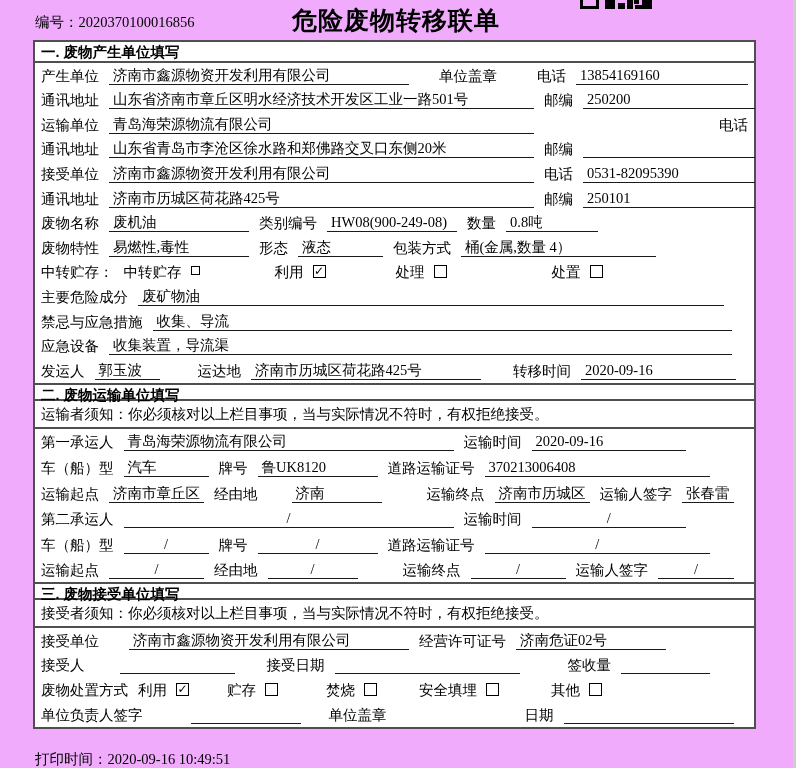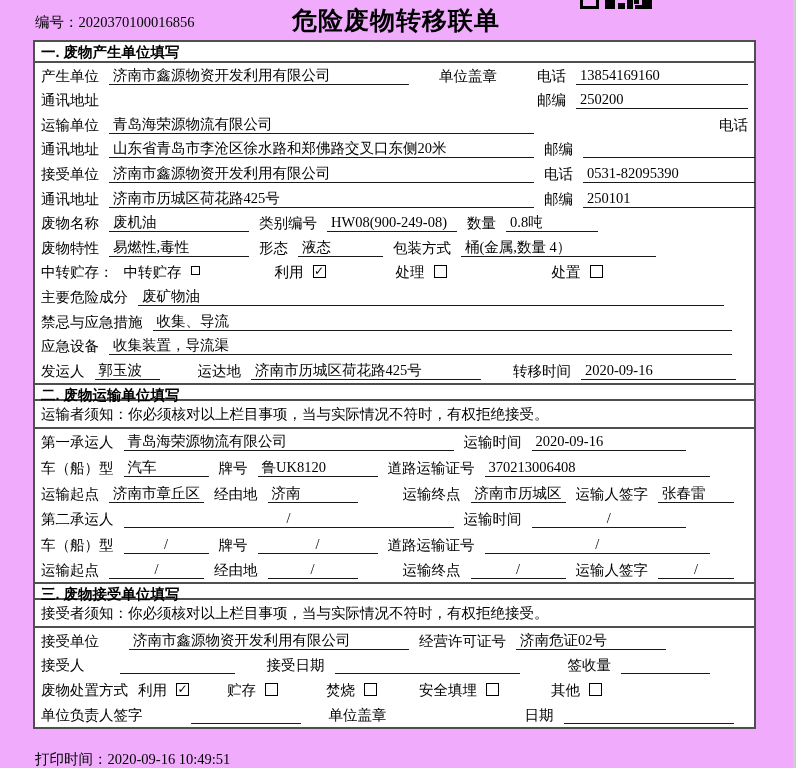--- a/index.html
+++ b/index.html
@@ -70,20 +70,21 @@
       <div class="frow s1">
         <span class="lbl">产生单位</span>
         <span class="val" style="width: 300px;">济南市鑫源物资开发利用有限公司</span>
         <span class="gap" style="width: 10px;"></span>
         <span class="lbl">单位盖章</span>
         <span class="lbl push">电话</span>
         <span class="val" style="width: 172px;">13854169160</span>
       </div>
       <div class="frow s1">
         <span class="lbl">通讯地址</span>
+        <span class="val" style="width: 425px;">山东省济南市章丘区明水经济技术开发区工业一路501号</span>
         <span class="lbl push">邮编</span>
         <span class="val" style="width: 172px;">250200</span>
       </div>
       <div class="frow s1">
         <span class="lbl">运输单位</span>
         <span class="val" style="width: 425px;">青岛海荣源物流有限公司</span>
         <span class="lbl push">电话</span>
       </div>
       <div class="frow s1">
         <span class="lbl">通讯地址</span>
@@ -182,21 +183,21 @@
         <span class="lbl">牌号</span>
         <span class="val" style="width: 120px;">鲁UK8120</span>
         <span class="lbl">道路运输证号</span>
         <span class="val flex">370213006408</span>
         <span class="gap" style="width: 28px;"></span>
       </div>
       <div class="frow s2">
         <span class="lbl">运输起点</span>
         <span class="val" style="width: 95px;">济南市章丘区</span>
         <span class="lbl">经由地</span>
-        <span class="val" style="width: 90px;">济南</span>
+        <span class="val" style="width: 90px; margin-left: 24px;">济南</span>
         <span class="gap" style="width: 25px;"></span>
         <span class="lbl">运输终点</span>
         <span class="val" style="width: 95px;">济南市历城区</span>
         <span class="lbl">运输人签字</span>
         <span class="val flex">张春雷</span>
         <span class="gap" style="width: 4px;"></span>
       </div>
       <div class="frow s2">
         <span class="lbl">第二承运人</span>
         <span class="val ctr" style="width: 330px;">/</span>

